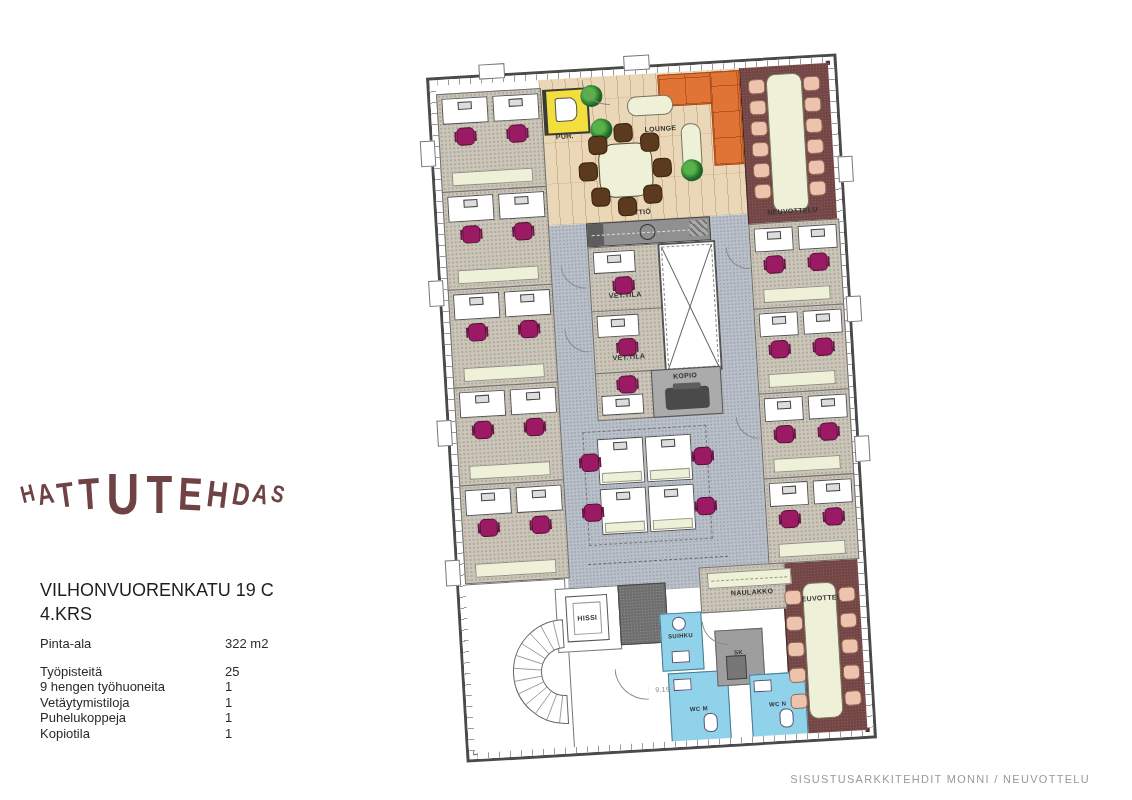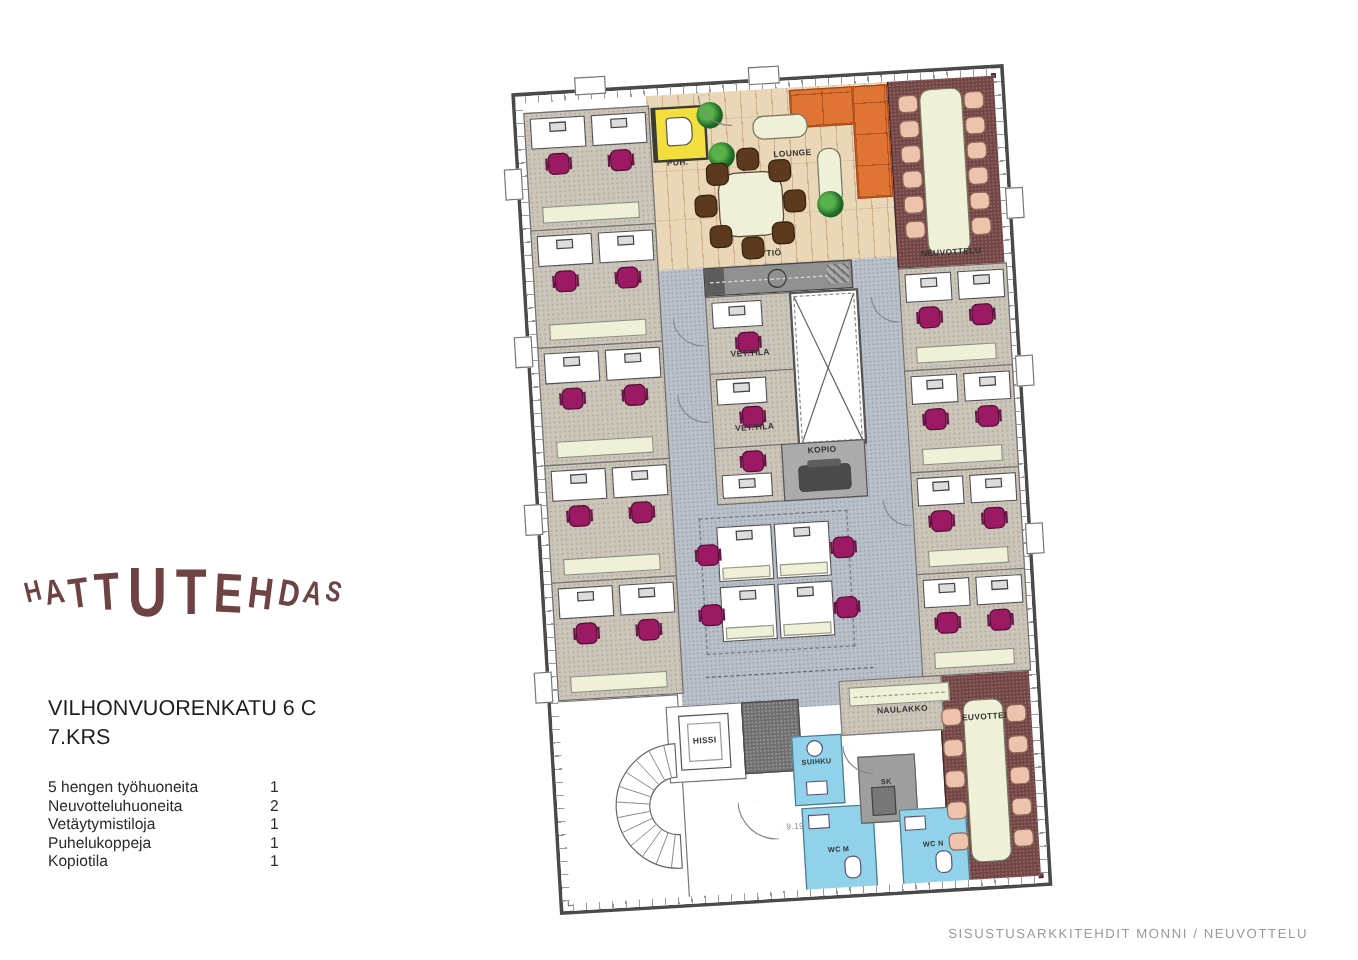--- a/index.html
+++ b/index.html
@@ -94,33 +94,37 @@
     <span style="font-size: 58px; transform: rotate(0deg) scaleX(0.78);">U</span>
     <span style="font-size: 54px; transform: rotate(0deg) scaleX(0.78);">T</span>
     <span style="font-size: 46px; transform: rotate(3deg) scaleX(0.78);">E</span>
     <span style="font-size: 37px; transform: rotate(7deg) scaleX(0.78);">H</span>
     <span style="font-size: 31px; transform: rotate(10deg) scaleX(0.78);">D</span>
     <span style="font-size: 27px; transform: rotate(13deg) scaleX(0.78);">A</span>
     <span style="font-size: 24px; transform: rotate(15deg) scaleX(0.78);">S</span>
   </div>
 
 <div class="address">
-  <div>VILHONVUORENKATU 6 C</div>
-  <div>7.KRS</div>
+  <div>VILHONVUORENKATU 19 C</div>
+  <div>4.KRS</div>
 </div>
 
 <div class="stats">
+  <div class="stat-row">
+    <span class="lab">Pinta-ala</span>
+    <span>322 m2</span>
+  </div>
   <div class="stat-gap"></div>
   <div class="stat-row">
-      <span class="lab">5 hengen työhuoneita</span>
+      <span class="lab">Työpisteitä</span>
+      <span>25</span>
+    </div>
+  <div class="stat-row">
+      <span class="lab">9 hengen työhuoneita</span>
       <span>1</span>
-    </div>
-  <div class="stat-row">
-      <span class="lab">Neuvotteluhuoneita</span>
-      <span>2</span>
     </div>
   <div class="stat-row">
       <span class="lab">Vetäytymistiloja</span>
       <span>1</span>
     </div>
   <div class="stat-row">
       <span class="lab">Puhelukoppeja</span>
       <span>1</span>
     </div>
   <div class="stat-row">

